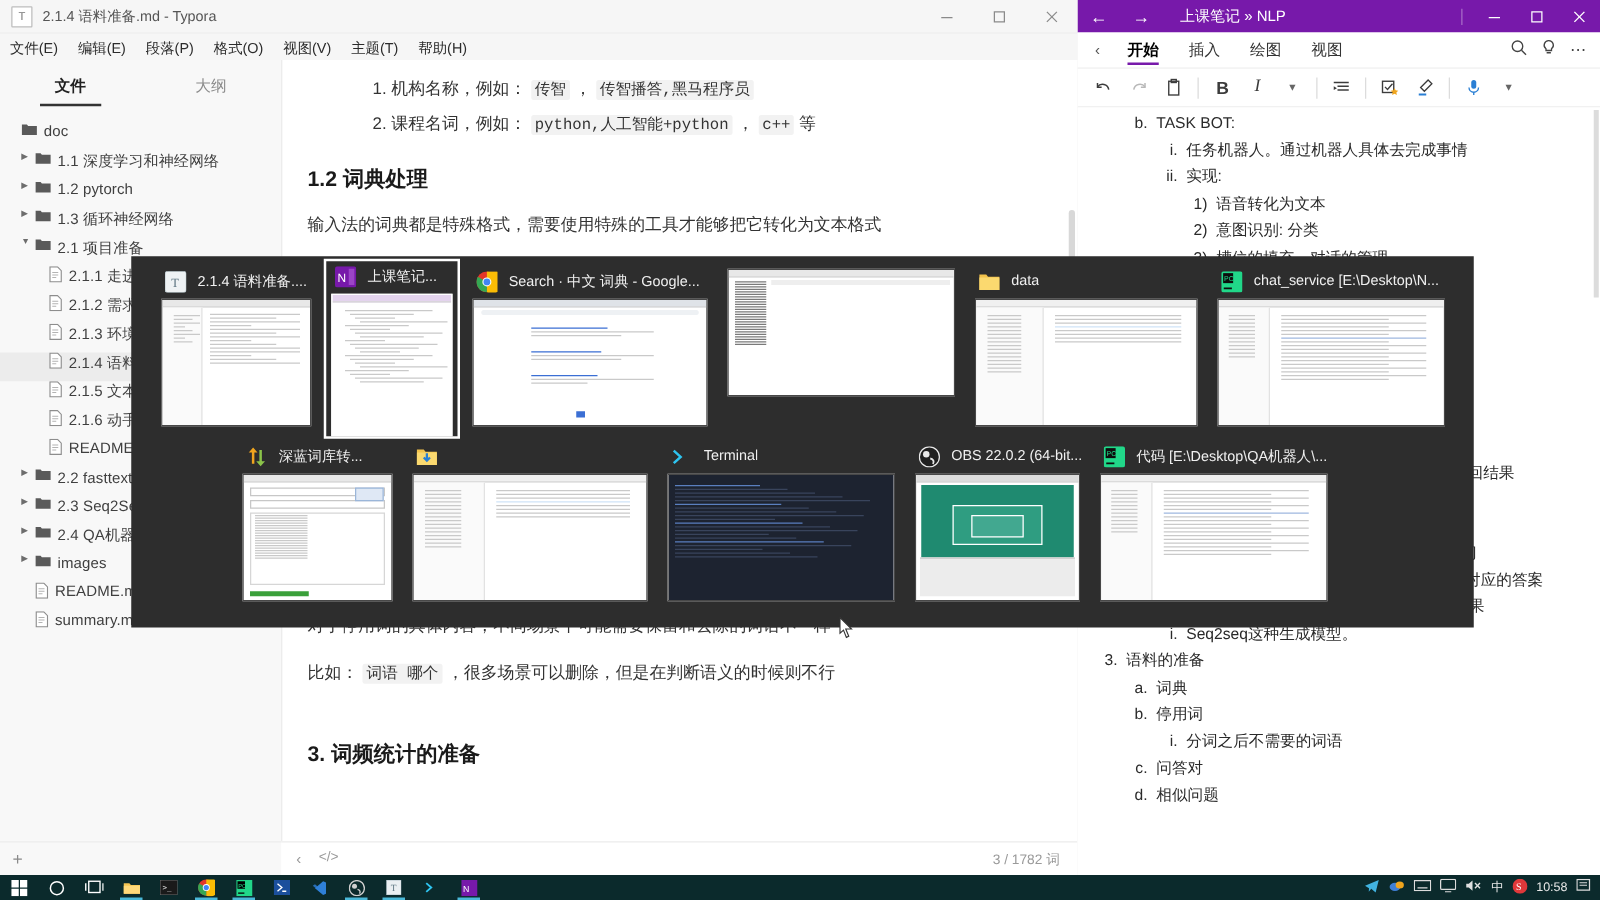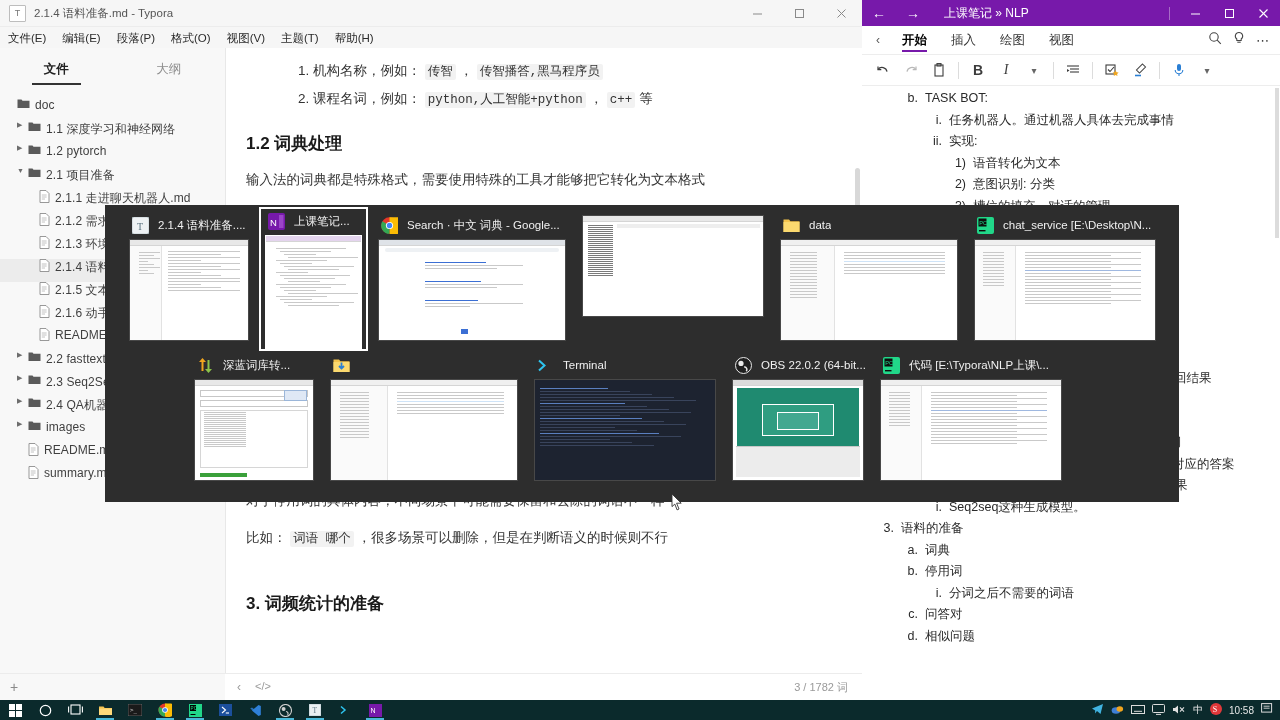--- a/index.html
+++ b/index.html
@@ -168,20 +168,29 @@
             <span class="tp-label">1.1 深度学习和神经网络</span>
           </div>
           <div class="tp-node" style="padding-left: 17px;">
             <span class="tp-arrow">▶</span>
             <span class="tp-ico">
               <svg width="13" height="11" viewBox="0 0 13 11">
                 <path d="M.5 1.5h4l1 1.3h7V10H.5z" fill="#5a5a5a"></path>
               </svg>
             </span>
             <span class="tp-label">1.2 pytorch</span>
+          </div>
+          <div class="tp-node" style="padding-left: 17px;">
+            <span class="tp-arrow">▶</span>
+            <span class="tp-ico">
+              <svg width="13" height="11" viewBox="0 0 13 11">
+                <path d="M.5 1.5h4l1 1.3h7V10H.5z" fill="#5a5a5a"></path>
+              </svg>
+            </span>
+            <span class="tp-label">1.3 循环神经网络</span>
           </div>
           <div class="tp-node" style="padding-left: 17px;">
             <span class="tp-arrow">▼</span>
             <span class="tp-ico">
               <svg width="13" height="11" viewBox="0 0 13 11">
                 <path d="M.5 1.5h4l1 1.3h7V10H.5z" fill="#5a5a5a"></path>
               </svg>
             </span>
             <span class="tp-label">2.1 项目准备</span>
           </div>
@@ -1011,21 +1020,21 @@
       <div class="at-item" style="width: 190px; margin-right: 8px;">
         <div class="at-head">
           <span class="at-icon">
             <svg width="17" height="17" viewBox="0 0 17 17">
               <rect width="17" height="17" rx="2" fill="#21d789"></rect>
               <rect x="1.5" y="1.5" width="8" height="8" fill="#0d0d0d"></rect>
               <text x="2.2" y="8" font-size="5.6" fill="#21d789" font-family="sans-serif">PC</text>
               <rect x="2" y="13" width="6.5" height="1.4" fill="#0d0d0d"></rect>
             </svg>
           </span>
-          <span class="at-label" style="max-width: 156px;">代码 [E:\Typora\NLP上课\...</span>
+          <span class="at-label" style="max-width: 156px;">代码 [E:\Desktop\QA机器人\...</span>
         </div>
         <div class="at-thumb" style="height: 100px; margin: 2px 4px 0px;">
           <div class="mini">
             <div class="mini-bar" style="background:#efefef"></div>
             <div class="mini-col" style="width:22%"></div>
             <div style="position:absolute;left:3px;top:10px;width:18%">
               <div class="mini-line m"></div>
               <div class="mini-line m"></div>
               <div class="mini-line m"></div>
               <div class="mini-line m"></div>

